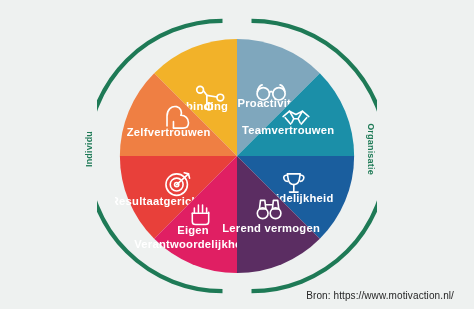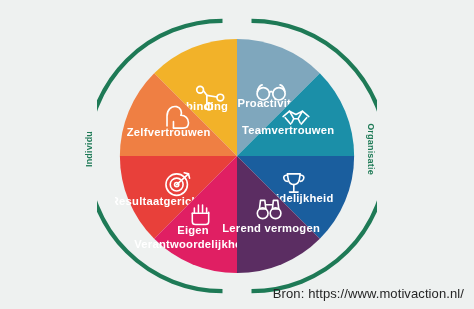--- a/index.html
+++ b/index.html
@@ -25,22 +25,22 @@
     position:absolute;color:#1e7a56;font-size:9px;font-weight:bold;
     letter-spacing:.2px;white-space:nowrap;
   }
   #side-individu{
     left:-26px;top:128px;transform:rotate(-90deg);transform-origin:center;
   }
   #side-organisatie{
     left:248px;top:128px;transform:rotate(90deg);transform-origin:center;
   }
   #source-note{
-    position:absolute;right:10px;bottom:8px;
-    font-size:13px;color:#262626;letter-spacing:.1px;
+    position:absolute;right:20px;bottom:8px;
+    font-size:10px;color:#262626;letter-spacing:.1px;
   }
 </style>
 </head>
 <body>
 
 <div id="diagram-stage">
 
   <div class="wheel-wrap">
 
     <svg class="ring-svg" width="280" height="280" viewBox="0 0 280 280">

